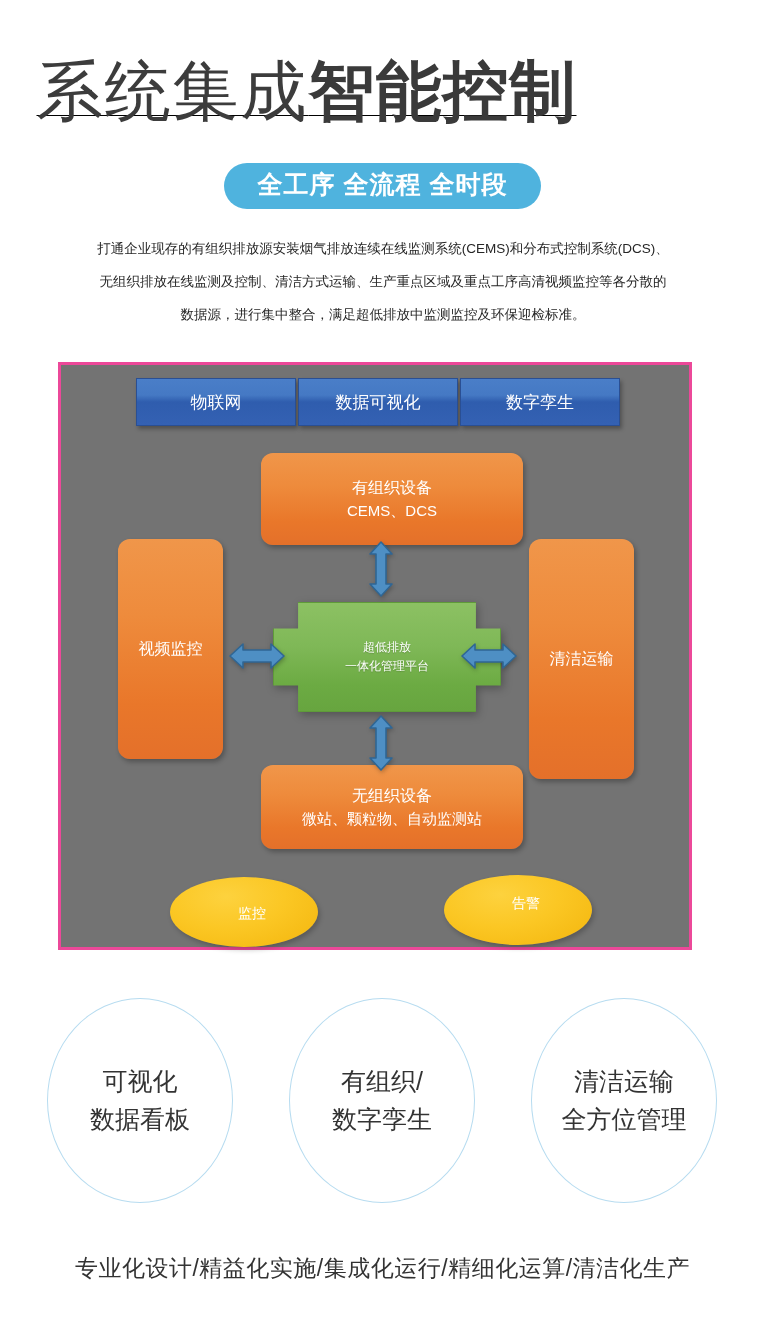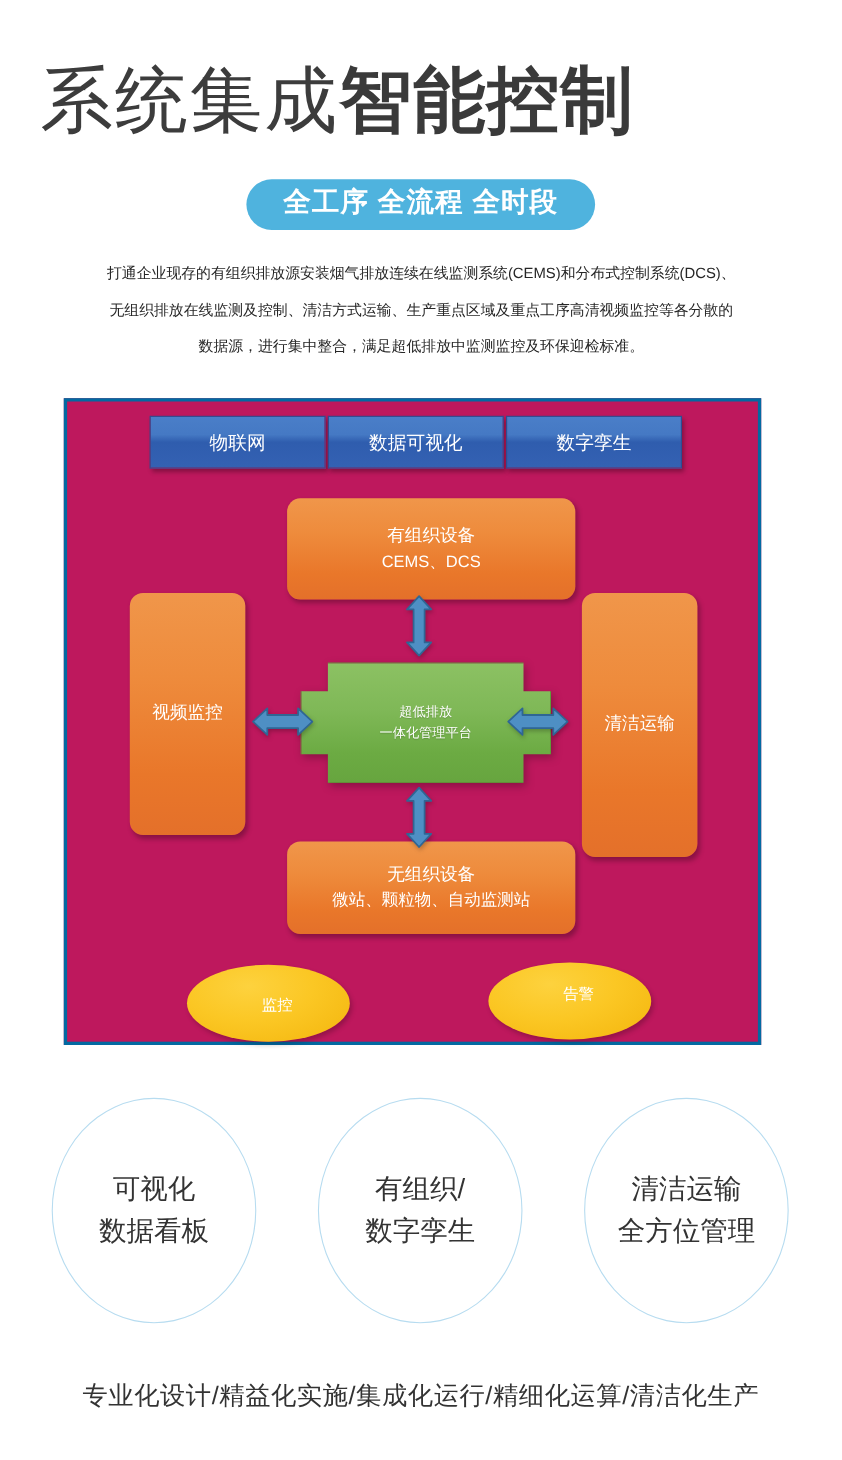--- a/index.html
+++ b/index.html
@@ -16,20 +16,21 @@
   }
 
   
   .hero-title {
     position: absolute;
     left: 0; top: 58px;
     width: 613px;
     text-align: center;
     white-space: nowrap;
     line-height: 1;
+    text-decoration: underline;
   }
   .hero-title .t-light {
     font-size: 66px;
     font-weight: 300;
     color: #3c3c3c;
     letter-spacing: 2px;
   }
   .hero-title .t-bold {
     font-size: 66px;
     font-weight: 700;
@@ -65,22 +66,22 @@
     line-height: 2.45;
   }
   .intro p { margin: 0; }
 
   
   .diagram {
     position: absolute;
     left: 58px; top: 362px;
     width: 634px;
     height: 588px;
-    border: 3px solid #0369a1;
-    background: #be185d;
+    border: 3px solid #ec4899;
+    background: #737373;
     box-sizing: border-box;
   }
   .diagram-inner {
     position: absolute;
     left: 0; top: 0;
     width: 100%; height: 100%;
   }
 
   
   .blue-box {

